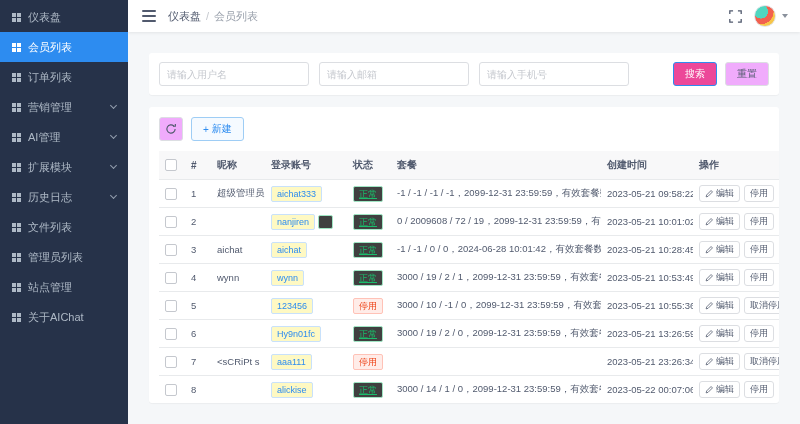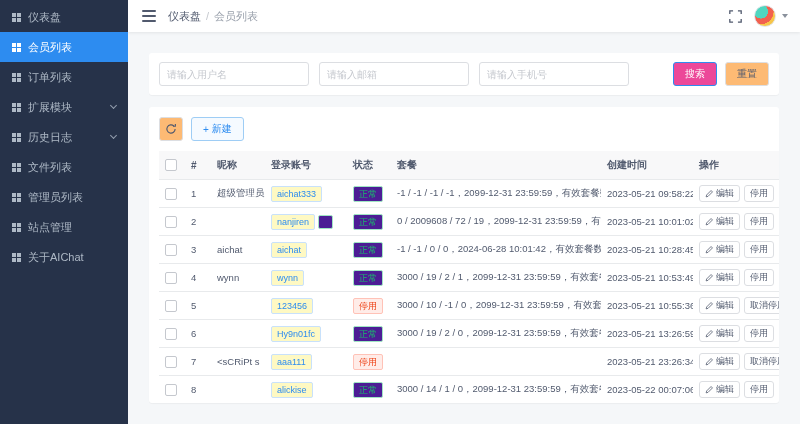--- a/index.html
+++ b/index.html
@@ -40,40 +40,40 @@
 
   
   .filter-card { padding:9px 10px; display:flex; align-items:center; gap:10px; }
   .filter-card input { width:150px; height:24px; border:1px solid #dcdee2; border-radius:3px;
     padding:0 7px; font-size:10px; color:#515a6e; outline:none;
     font-family:"Liberation Sans","DejaVu Sans",sans-serif; }
   .filter-card input::placeholder { color:#c5c8ce; }
   .filter-btns { margin-left:auto; display:flex; gap:8px; }
   .btn { height:24px; padding:0 11px; font-size:10px; border-radius:3px; cursor:pointer;
     display:inline-flex; align-items:center; gap:3px; border:1px solid #dcdee2;
-    background:#fdba74; color:#515a6e; font-family:inherit; }
+    background:#f0abfc; color:#515a6e; font-family:inherit; }
   .btn.primary { background:#ec4899; border-color:#2d8cf0; color:#fff; }
   .btn.ghost-primary { background:#f5faff; border-color:#9ecdf5; color:#2d8cf0; }
   .btn.square { width:24px; padding:0; justify-content:center; }
 
   
   .table-card { margin-top:12px; padding:10px; height:calc(100% - 54px); overflow:hidden; }
   .toolbar { display:flex; gap:8px; margin-bottom:10px; }
   table { width:100%; border-collapse:collapse; table-layout:fixed; }
   th { background:#f8f8f9; color:#515a6e; font-size:10px; font-weight:600; text-align:left;
     padding:7px 6px; border-bottom:1px solid #e8eaec; white-space:nowrap; overflow:hidden; }
   td { font-size:9.5px; color:#515a6e; padding:5px 6px; border-bottom:1px solid #e8eaec;
     white-space:nowrap; overflow:hidden; height:25px; }
   .cb { display:inline-block; width:12px; height:12px; border:1px solid #c5c8ce;
     border-radius:2px; background:#fff; vertical-align:middle; cursor:pointer; }
 
   .tag { display:inline-block; padding:0 5px; font-size:9px; line-height:14px; height:16px;
     border-radius:2px; vertical-align:middle; }
   .tag.blue  { background:#fef9c3; border:1px solid #c8e1fb; color:#2d8cf0; }
-  .tag.green { background:#4c1d95; border:1px solid #a0e6c4; color:#19be6b; }
+  .tag.green { background:#404040; border:1px solid #a0e6c4; color:#19be6b;text-decoration:underline; }
   .tag.red   { background:#ffece8; border:1px solid #ffc2b7; color:#ed4014; }
   .tag.mini  { min-width:15px; height:14px; padding:0 2px; margin-left:3px; }
 
   .btn-sm { height:17px; padding:0 5px; font-size:9px; border:1px solid #dcdee2;
     background:#fff; border-radius:3px; color:#515a6e; cursor:pointer;
     display:inline-flex; align-items:center; gap:2px; font-family:inherit; }
   .ops { display:flex; gap:4px; }
   svg { flex:none; }
 </style>
 </head>
@@ -92,21 +92,31 @@
       <span>会员列表</span>
 
     </div>
 
     <div class="side-item">
       <span class="grid-ico"></span>
       <span>订单列表</span>
 
     </div>
 
-
+    <div class="side-item">
+      <span class="grid-ico"></span>
+      <span>营销管理</span>
+      <span class="chev"></span>
+    </div>
+
+    <div class="side-item">
+      <span class="grid-ico"></span>
+      <span>AI管理</span>
+      <span class="chev"></span>
+    </div>
 
     <div class="side-item">
       <span class="grid-ico"></span>
       <span>扩展模块</span>
       <span class="chev"></span>
     </div>
 
     <div class="side-item">
       <span class="grid-ico"></span>
       <span>历史日志</span>

